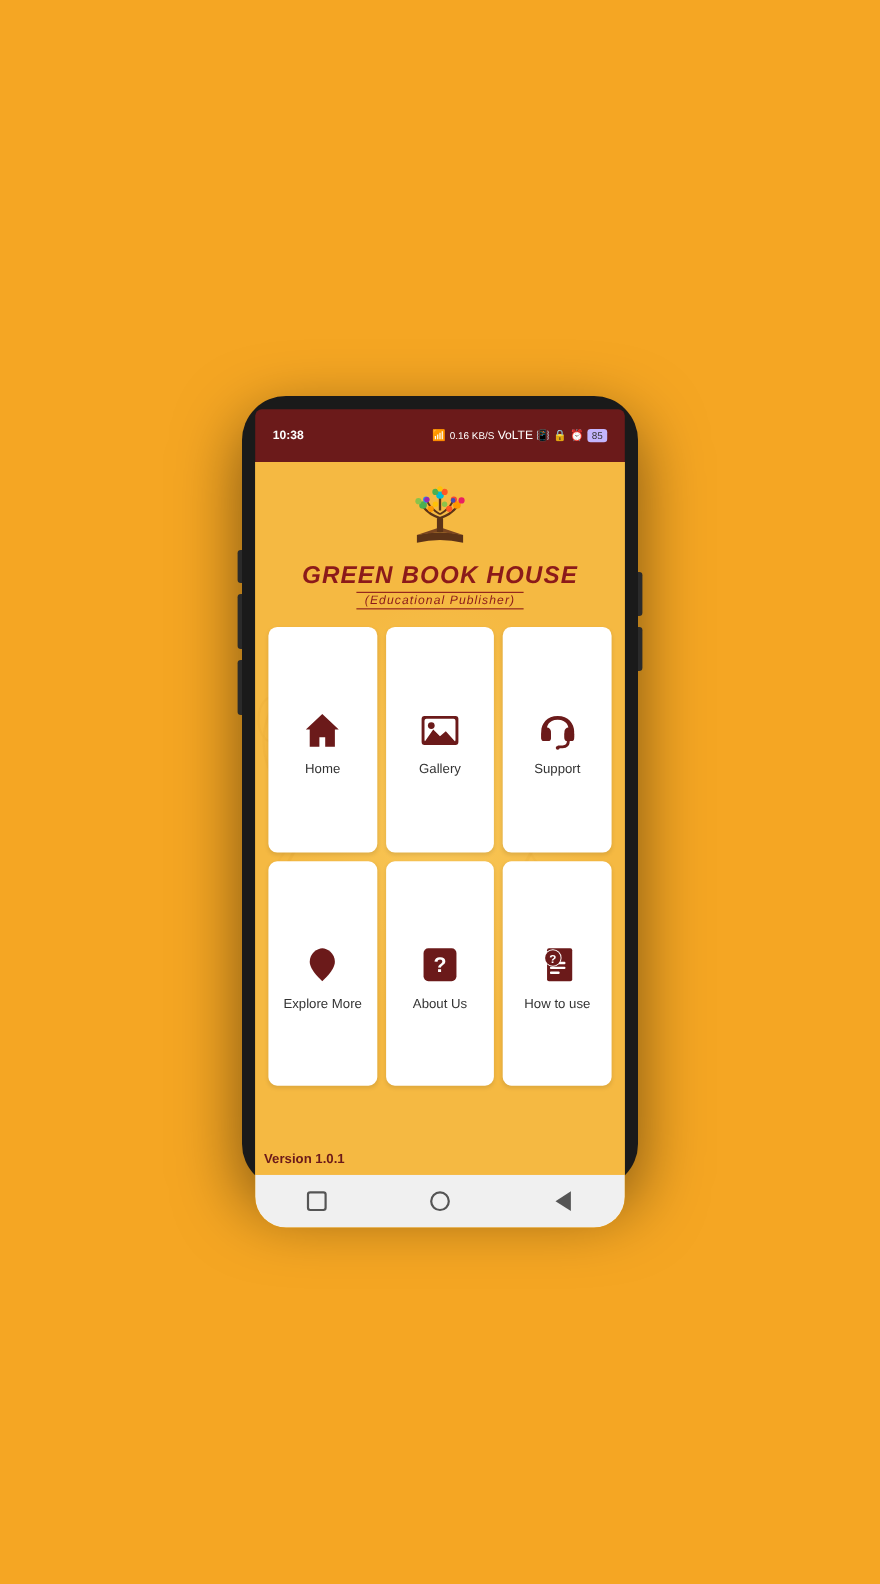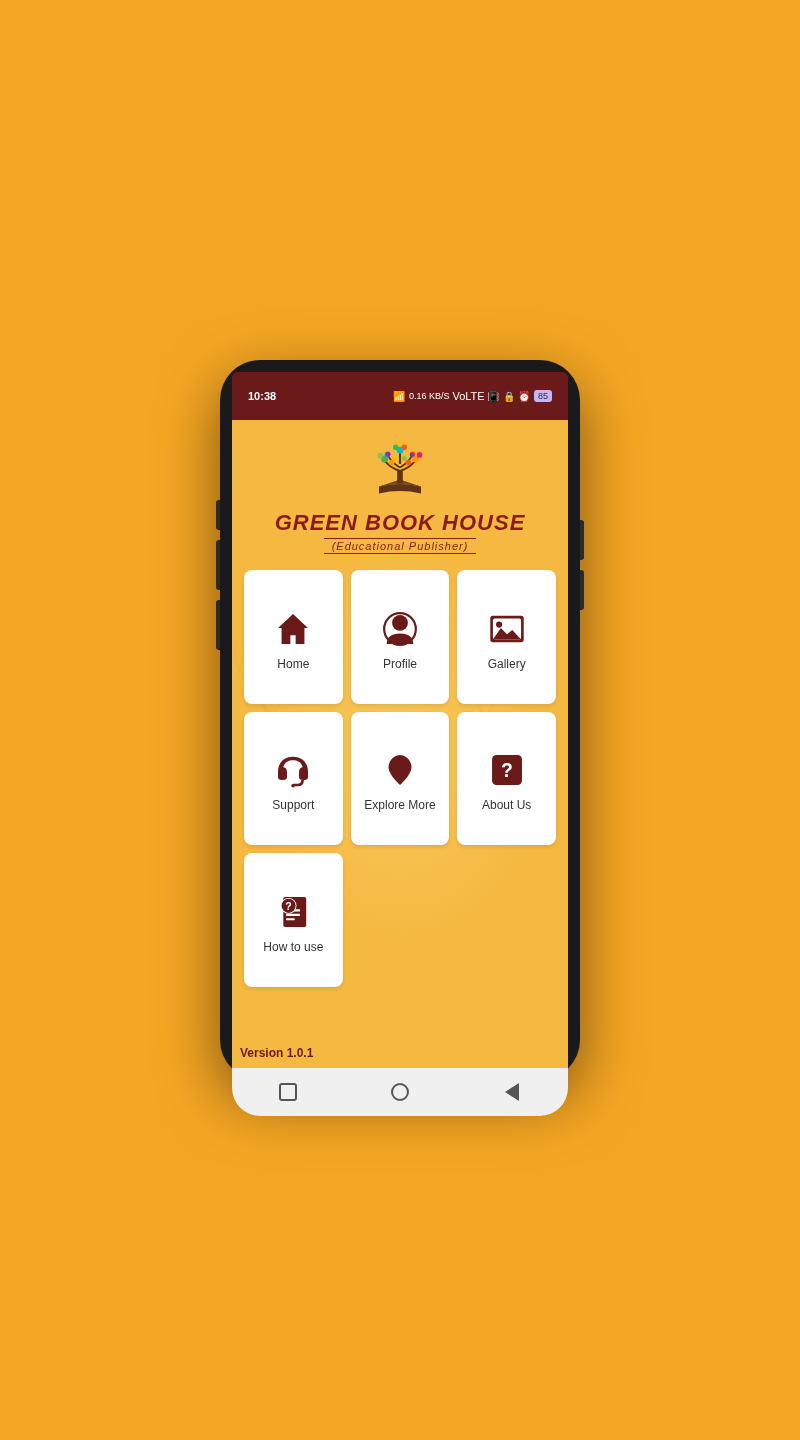--- a/index.html
+++ b/index.html
@@ -323,28 +323,20 @@
 
       <div class="menu-grid">
 
         <div class="menu-item">
           <svg viewBox="0 0 50 50">
             <path d="M25 8 L8 24 L12 24 L12 42 L22 42 L22 32 L28 32 L28 42 L38 42 L38 24 L42 24 Z" fill="#6B1A1A"></path>
           </svg>
           <span class="menu-label">Home</span>
         </div>
 
-        <div class="menu-item">
-          <svg viewBox="0 0 50 50">
-            <circle cx="25" cy="18" r="9" fill="#6B1A1A"></circle>
-            <path d="M10 42 Q10 30 25 30 Q40 30 40 42 Z" fill="#6B1A1A"></path>
-            <circle cx="25" cy="25" r="18" fill="none" stroke="#6B1A1A" stroke-width="2.5"></circle>
-          </svg>
-          <span class="menu-label">Profile</span>
-        </div>
 
         <div class="menu-item">
           <svg viewBox="0 0 50 50">
             <rect x="6" y="10" width="38" height="30" rx="3" fill="#6B1A1A"></rect>
             <rect x="9" y="13" width="32" height="24" rx="2" fill="white"></rect>
             <polygon points="9,37 18,24 25,31 31,26 41,37" fill="#6B1A1A"></polygon>
             <circle cx="16" cy="20" r="3.5" fill="#6B1A1A"></circle>
           </svg>
           <span class="menu-label">Gallery</span>
         </div>

